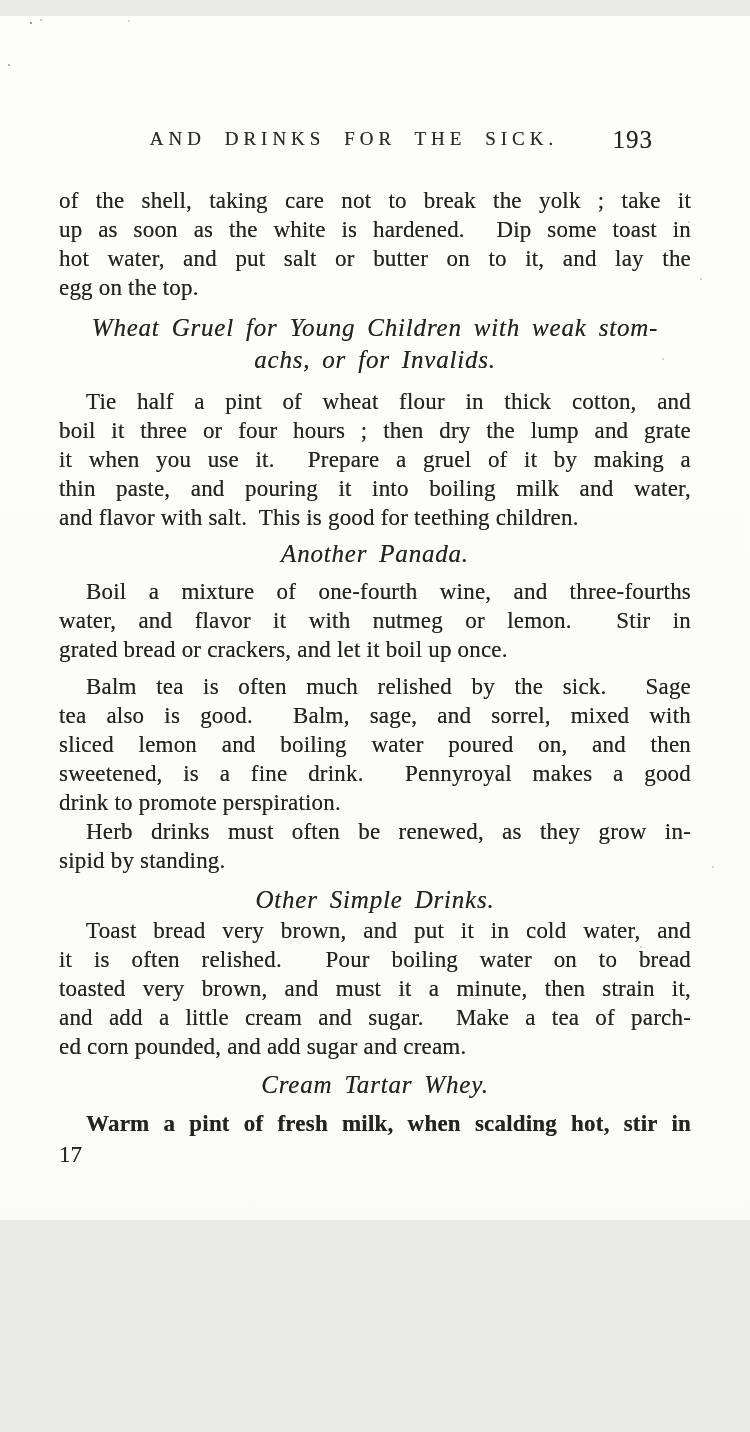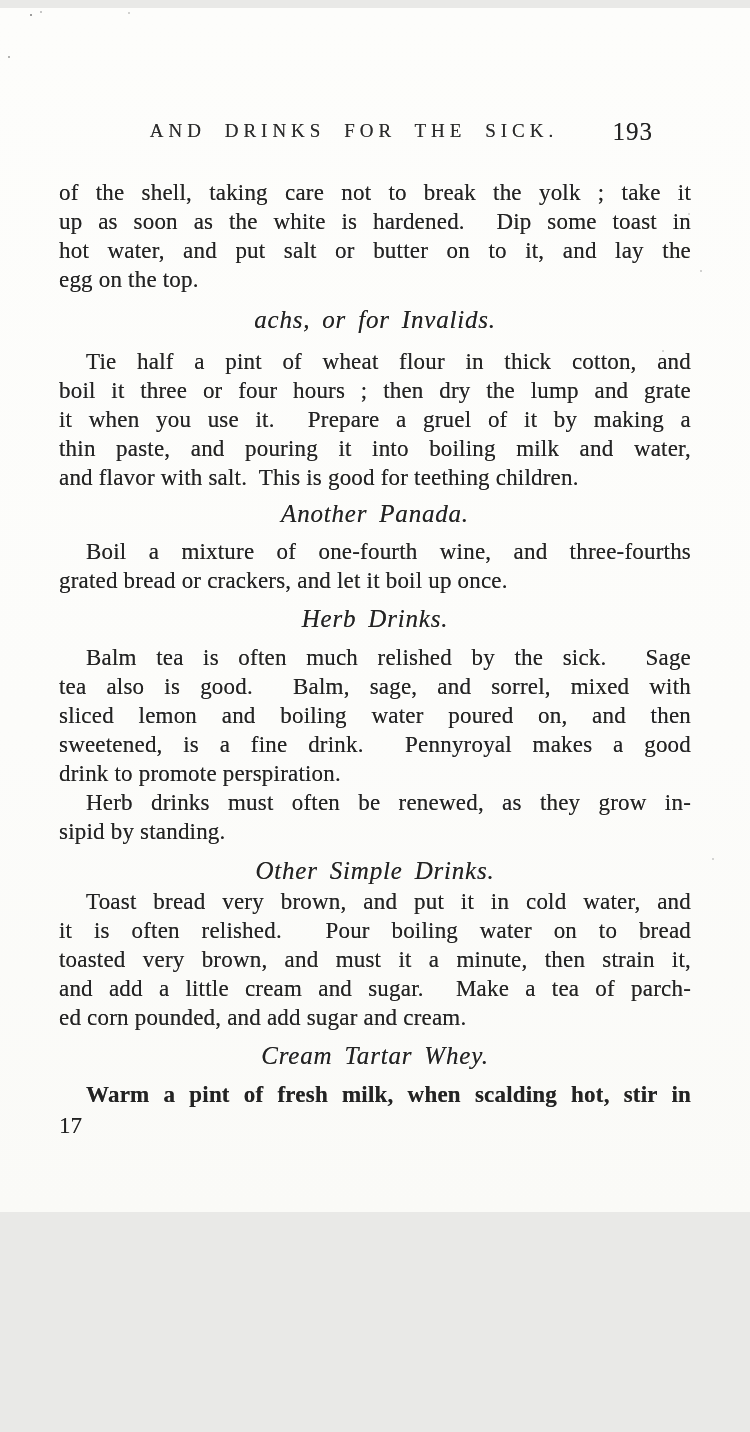--- a/index.html
+++ b/index.html
@@ -4,21 +4,21 @@
 <style>
   html, body {
     margin: 0;
     padding: 0;
     background: #e9e9e7;
   }
   .page {
     position: relative;
     width: 750px;
     height: 1204px;
-    margin: 8px auto;
+    margin: 16px auto;
     background: linear-gradient(180deg, #fdfdfb 0%, #fcfcfa 60%, #fafaf7 100%);
     overflow: hidden;
     color: #232323;
     font-family: "Liberation Serif", "DejaVu Serif", serif;
   }
   .text-block {
     position: absolute;
     left: 59px;
     top: 112px;
     width: 632px;
@@ -149,43 +149,42 @@
     </div>
 
     <div class="para no-indent p-opening">
         <div class="tline">of the shell, taking care not to break the yolk ; take it</div>
         <div class="tline">up as soon as the white is hardened.  Dip some toast in</div>
         <div class="tline">hot water, and put salt or butter on to it, and lay the</div>
         <div class="tline tlast">egg on the top.</div>
       </div>
 
     <div class="heading h-wheat">
+        <div class="tline">Wheat Gruel for Young Children with weak stom-</div>
         <div class="tline tlast">achs, or for Invalids.</div>
       </div>
 
     <div class="para p-wheat">
         <div class="tline">Tie half a pint of wheat flour in thick cotton, and</div>
         <div class="tline">boil it three or four hours ; then dry the lump and grate</div>
         <div class="tline">it when you use it.  Prepare a gruel of it by making a</div>
         <div class="tline">thin paste, and pouring it into boiling milk and water,</div>
         <div class="tline tlast">and flavor with salt.  This is good for teething children.</div>
       </div>
 
     <div class="heading h-panada">
       <div class="tline tlast">Another Panada.</div>
     </div>
 
     <div class="para p-panada">
         <div class="tline">Boil a mixture of one-fourth wine, and three-fourths</div>
+        <div class="tline">water, and flavor it with nutmeg or lemon.  Stir in</div>
         <div class="tline tlast">grated bread or crackers, and let it boil up once.</div>
       </div>
 
-    <div class="heading h-herb">
-      <div class="tline tlast">Herb Drinks.</div>
-    </div>
 
     <div class="para p-herb1">
         <div class="tline">Balm tea is often much relished by the sick.  Sage</div>
         <div class="tline">tea also is good.  Balm, sage, and sorrel, mixed with</div>
         <div class="tline">sliced lemon and boiling water poured on, and then</div>
         <div class="tline">sweetened, is a fine drink.  Pennyroyal makes a good</div>
         <div class="tline tlast">drink to promote perspiration.</div>
       </div>
 
     <div class="para p-herb2">

